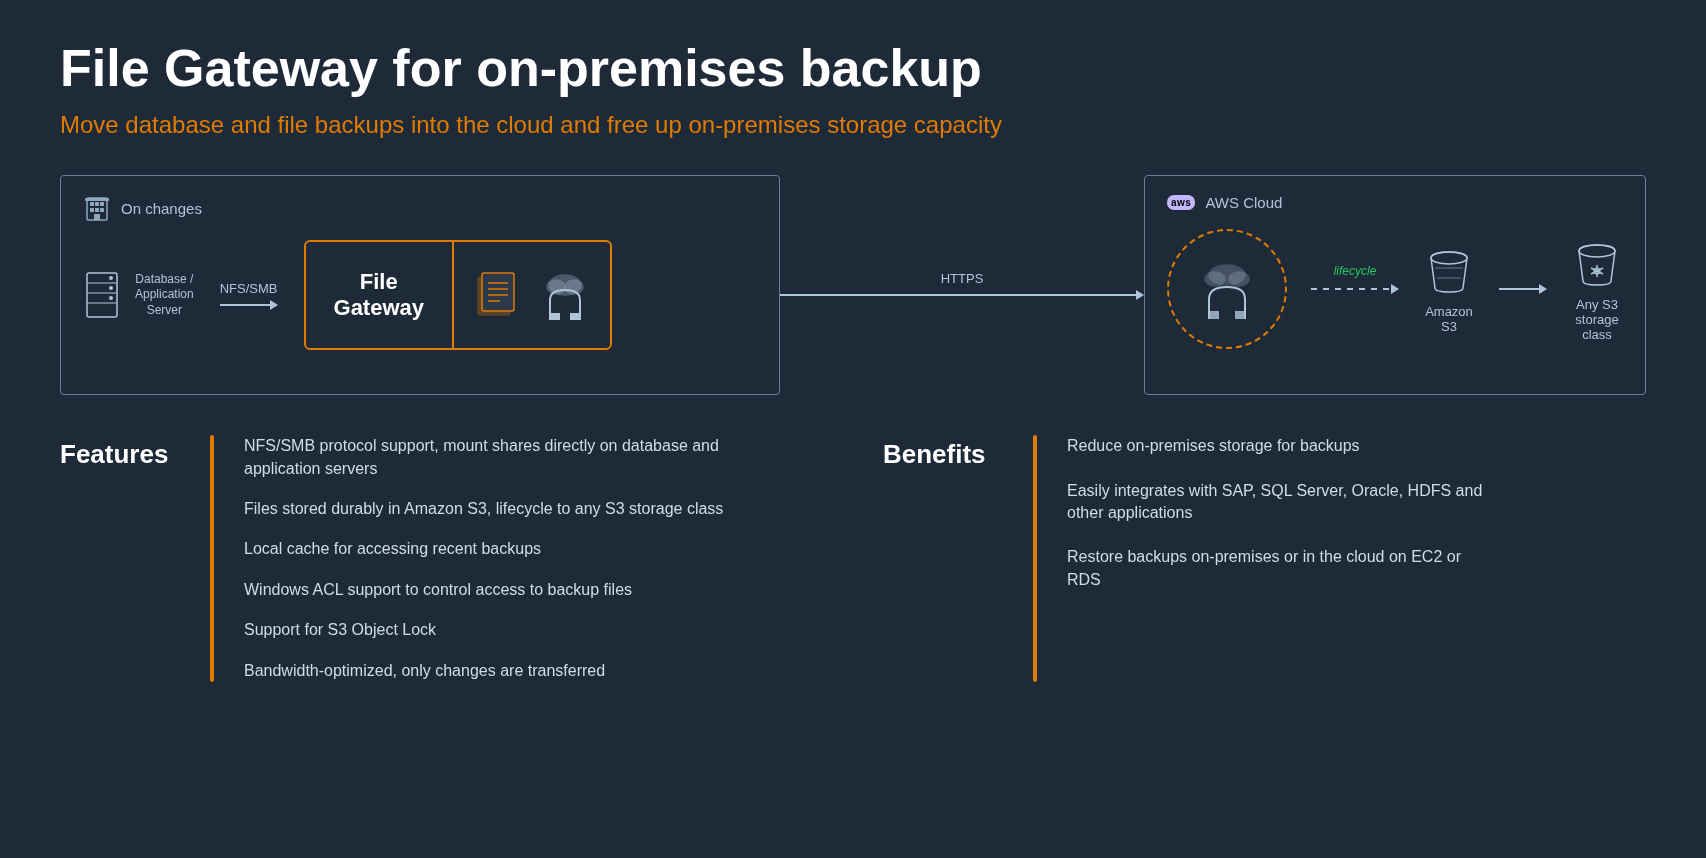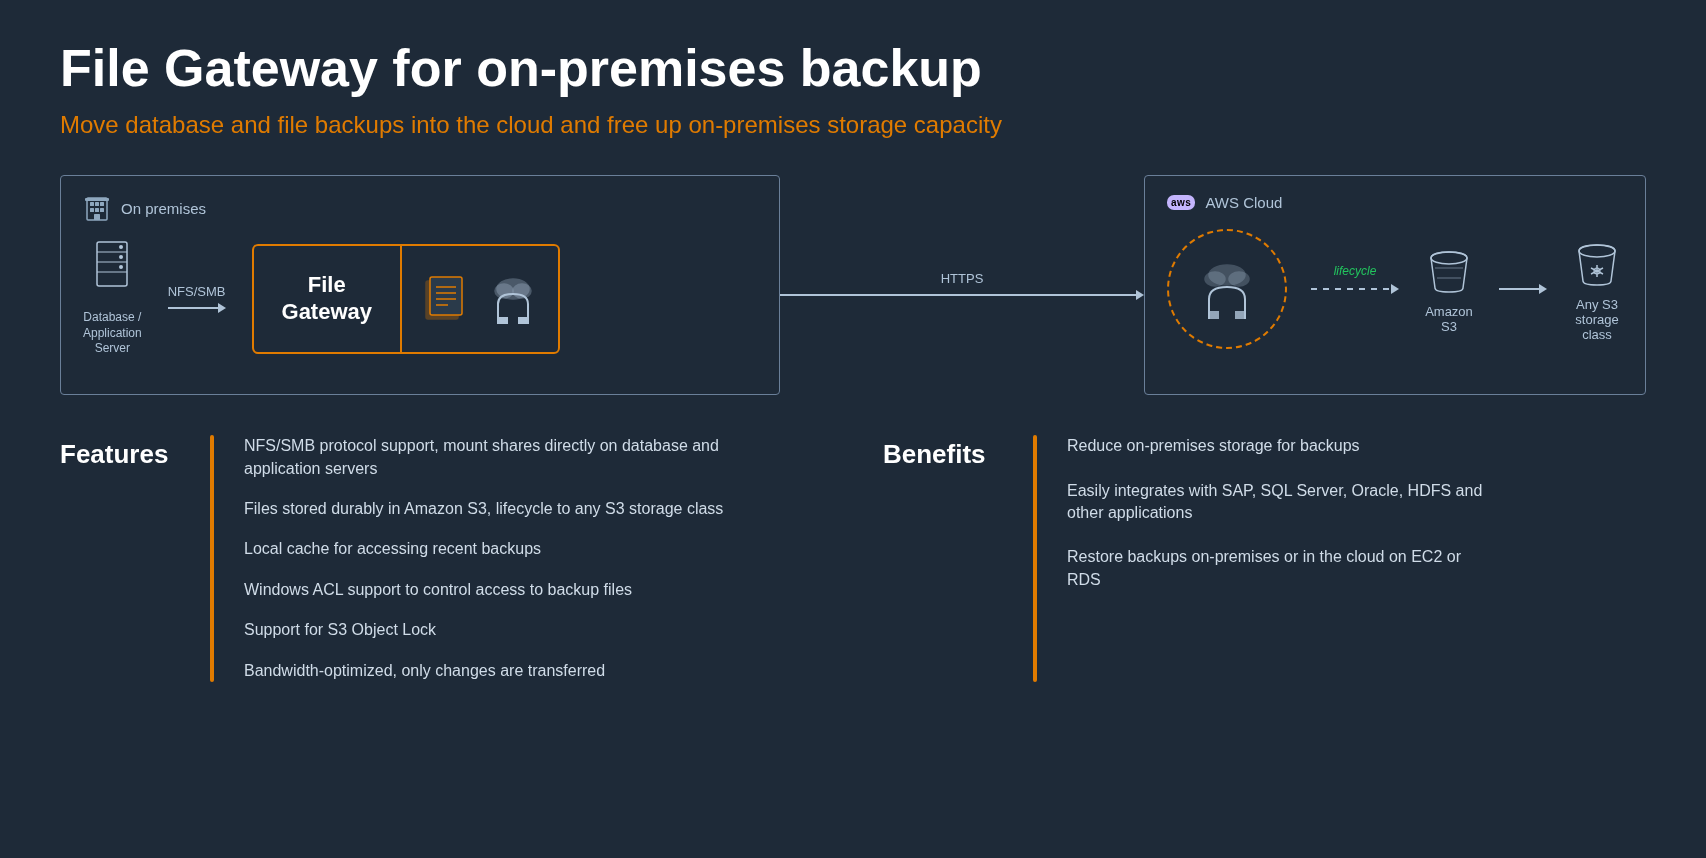--- a/index.html
+++ b/index.html
@@ -65,23 +65,23 @@
 
     .diagram-content {
       display: flex;
       align-items: center;
       gap: 18px;
     }
 
     
     .server-block {
       display: flex;
-      flex-direction: column;
-      align-items: center;
-      gap: 22px;
+      flex-direction: row;
+      align-items: center;
+      gap: 14px;
     }
 
     .server-label {
       font-size: 12px;
       color: #b0c4d8;
       text-align: center;
       line-height: 1.3;
     }
 
     .server-icon {
@@ -299,21 +299,21 @@
           <rect x="5" y="8" width="4" height="4" rx="0.5" fill="#8fa8bf"></rect>
           <rect x="10" y="8" width="4" height="4" rx="0.5" fill="#8fa8bf"></rect>
           <rect x="15" y="8" width="4" height="4" rx="0.5" fill="#8fa8bf"></rect>
           <rect x="5" y="14" width="4" height="4" rx="0.5" fill="#8fa8bf"></rect>
           <rect x="10" y="14" width="4" height="4" rx="0.5" fill="#8fa8bf"></rect>
           <rect x="15" y="14" width="4" height="4" rx="0.5" fill="#8fa8bf"></rect>
           <rect x="9" y="20" width="6" height="6" rx="0.5" fill="#8fa8bf"></rect>
           <rect x="0" y="4" width="24" height="3" rx="1" fill="#8fa8bf"></rect>
         </svg>
       </div>
-      <span>On premises</span>
+      <span>On changes</span>
     </div>
 
     <div class="diagram-content">
 
       <div class="server-block">
         <svg class="server-icon" width="38" height="48" viewBox="0 0 38 48">
           <rect x="4" y="2" width="30" height="44" rx="2" stroke="#b0c4d8" stroke-width="1.5" fill="none"></rect>
           <line x1="4" y1="12" x2="34" y2="12" stroke="#b0c4d8" stroke-width="1"></line>
           <line x1="4" y1="22" x2="34" y2="22" stroke="#b0c4d8" stroke-width="1"></line>
           <line x1="4" y1="32" x2="34" y2="32" stroke="#b0c4d8" stroke-width="1"></line>

